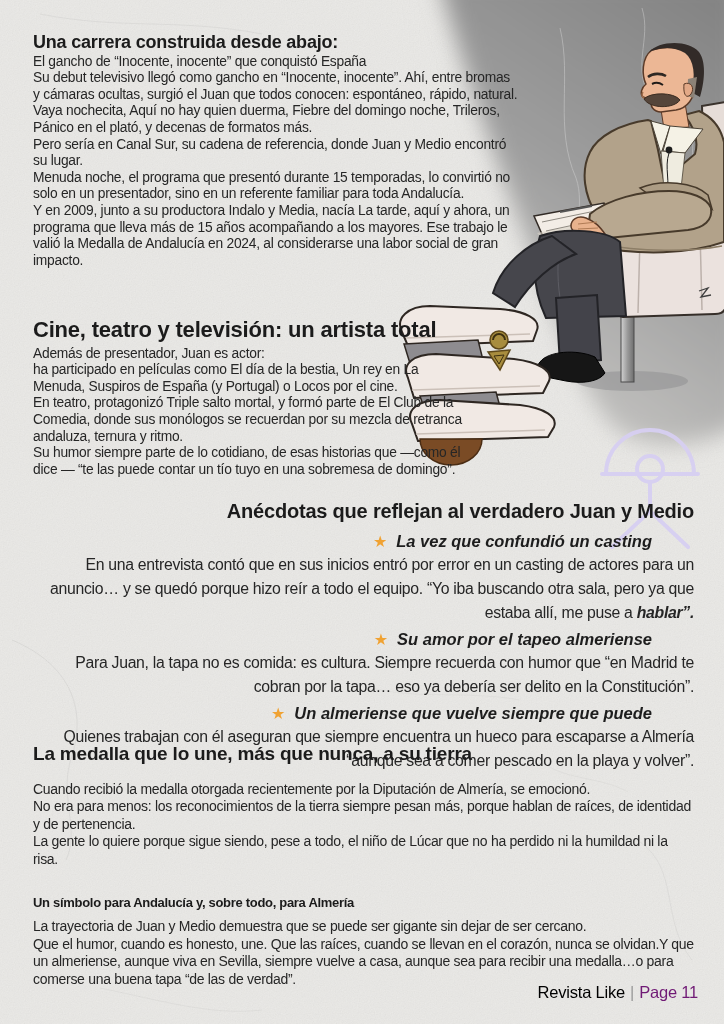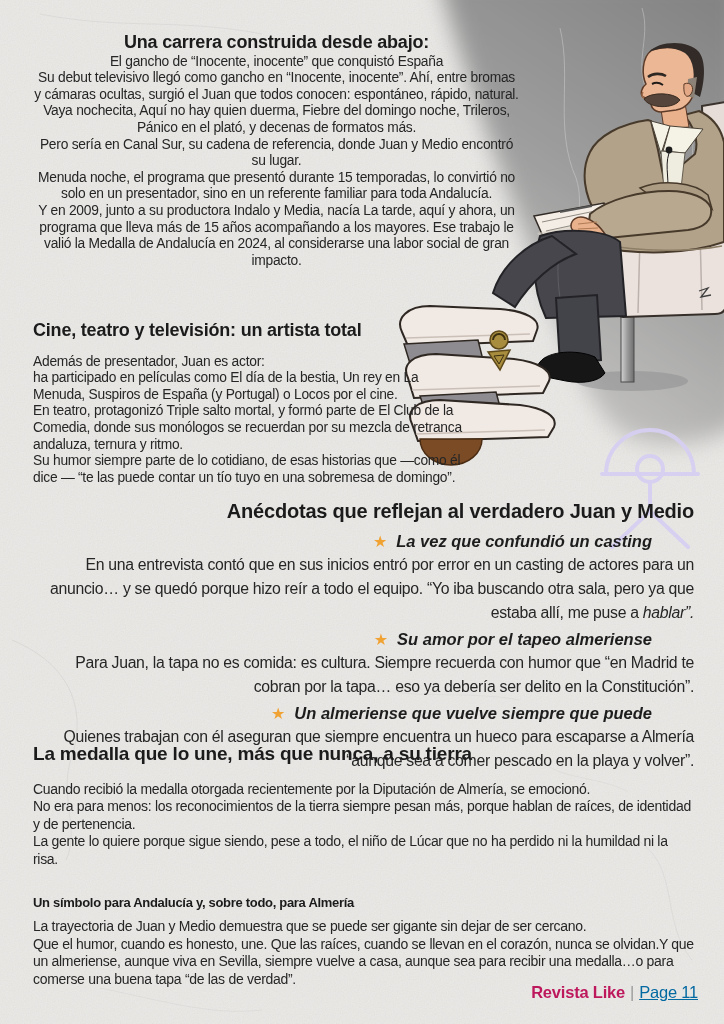--- a/index.html
+++ b/index.html
@@ -5,43 +5,43 @@
   html,body{margin:0;padding:0;}
   body{font-family:"Liberation Sans","DejaVu Sans",sans-serif;background:#cfcfcd;}
   .page{position:relative;width:724px;height:1024px;background:#e9e8e5;overflow:hidden;}
   .texture{position:absolute;left:0;top:0;pointer-events:none;}
 
   
   section{position:absolute;color:#262626;}
   h2,h3{margin:0;color:#1b1b1b;font-weight:bold;}
   p{margin:0;}
 
-  .s-career{left:33px;top:34px;width:487px;font-size:13.8px;line-height:16.6px;letter-spacing:-0.25px;text-align:center;}
+  .s-career{left:33px;top:34px;width:487px;font-size:13.8px;line-height:16.6px;letter-spacing:-0.25px;}
   .s-career h2{font-size:18px;letter-spacing:-0.2px;margin-bottom:3px;}
 
   .s-cinema{left:33px;top:322px;width:440px;font-size:13.8px;line-height:16.6px;letter-spacing:-0.25px;}
-  .s-cinema h2{font-size:18px;letter-spacing:-0.2px;margin-bottom:15px;}
+  .s-cinema h2{font-size:22px;letter-spacing:-0.2px;margin-bottom:7px;}
 
   .s-anecdotes{left:30px;top:500px;width:664px;text-align:right;}
   .s-anecdotes h2{font-size:20px;letter-spacing:-0.2px;margin-bottom:9px;}
   .star-line{width:580px;margin:5px auto 2px;font-size:16.5px;font-weight:bold;font-style:italic;color:#1d1d1d;}
   .star{color:#f0a232;font-style:normal;margin-right:9px;font-size:16px;}
   .anec-text{font-size:15.8px;line-height:24px;letter-spacing:-0.3px;margin:0 0 1px;}
-  .anec-text .em{font-weight:normal;font-style:italic;}
+  .anec-text .em{font-weight:bold;font-style:italic;}
 
   .s-medal{left:33px;top:745px;width:663px;font-size:14px;line-height:17.6px;letter-spacing:-0.3px;}
   .s-medal h2{font-size:19px;letter-spacing:-0.2px;margin-bottom:18px;}
 
   .s-symbol{left:33px;top:894px;width:663px;font-size:14px;line-height:17.8px;letter-spacing:-0.3px;}
   .s-symbol h3{font-size:13px;margin-bottom:6px;}
 
   .footer{position:absolute;right:26px;top:983px;font-size:16.5px;letter-spacing:-0.2px;}
-  .footer .brand{color:#be185d;font-weight:bold;}
+  .footer .brand{color:#000000;font-weight:normal;}
   .footer .divider{color:#9a9a9a;padding:0 5px;}
-  .footer .pagenum{color:#0369a1;text-decoration:underline;}
+  .footer .pagenum{color:#701a75;}
 
   
   .illustration{position:absolute;left:330px;top:0;width:394px;height:560px;pointer-events:none;}
 </style>
 </head>
 <body>
 
 <div class="page">
 
   <svg class="texture" width="724" height="1024" aria-hidden="true">

